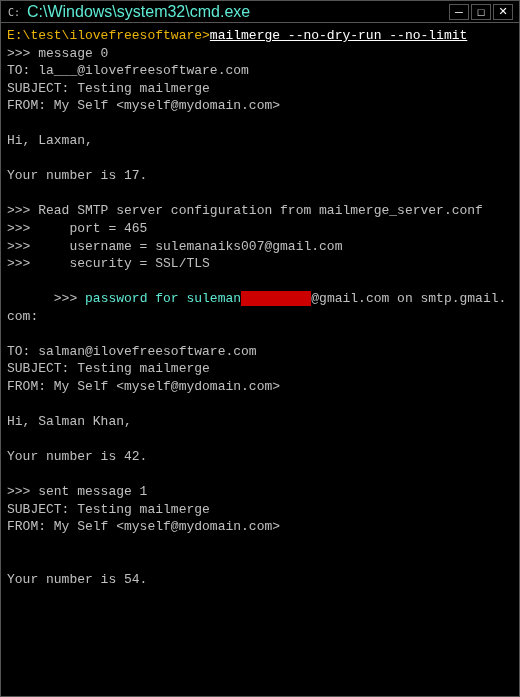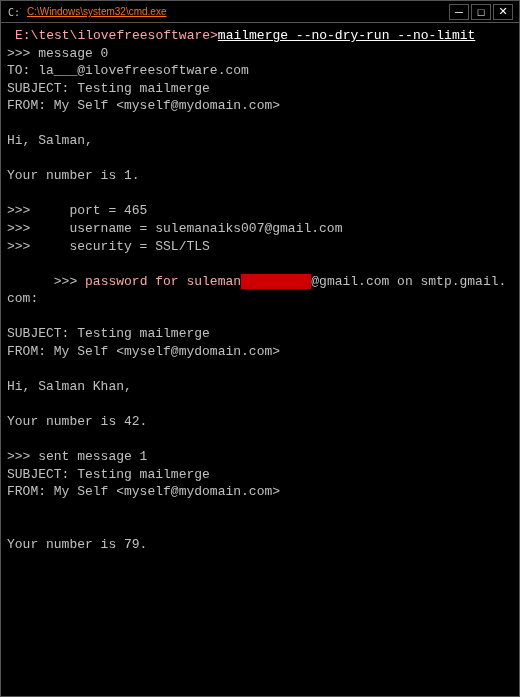--- a/index.html
+++ b/index.html
@@ -51,23 +51,22 @@
       justify-content: center;
     }
 
     .title-bar-icon svg {
       width: 14px;
       height: 14px;
     }
 
     .title-bar-title {
       font-family: Arial, sans-serif;
-      font-size: 10px;
-      color: #f97316;
-      text-decoration: underline;
+      font-size: 16px;
+      color: #5eead4;
     }
 
     .title-bar-controls {
       display: flex;
       gap: 2px;
     }
 
     .title-btn {
       width: 20px;
       height: 16px;
@@ -91,22 +90,21 @@
       font-size: 13px;
       line-height: 1.35;
     }
 
     .line {
       white-space: pre-wrap;
       word-break: break-all;
     }
 
     .prompt-white {
-      color: #fca5a5;
-      margin-left: 8px;
+      color: #eab308;
     }
 
     .prompt-arrow {
       color: #c0c0c0;
     }
 
     .highlight-cmd {
       color: #fff;
       text-decoration: underline;
       text-align: right;
@@ -152,47 +150,49 @@
     <div class="line"><span class="prompt-arrow">&gt;&gt;&gt; message 0</span></div>
 
     <div class="line">TO: la___@ilovefreesoftware.com</div>
 
     <div class="line">SUBJECT: Testing mailmerge</div>
 
     <div class="line">FROM: My Self &lt;myself@mydomain.com&gt;</div>
 
     <div class="line">&nbsp;</div>
 
-    <div class="line">Hi, Salman,</div>
+    <div class="line">Hi, Laxman,</div>
 
     <div class="line">&nbsp;</div>
 
-    <div class="line">Your number is 1.</div>
+    <div class="line">Your number is 17.</div>
 
     <div class="line">&nbsp;</div>
 
+    <div class="line"><span class="prompt-arrow">&gt;&gt;&gt; Read SMTP server configuration <span style="color:#c0c0c0">from</span> mailmerge_server.conf</span></div>
     <div class="line"><span class="prompt-arrow">&gt;&gt;&gt;     port = 465</span></div>
     <div class="line"><span class="prompt-arrow">&gt;&gt;&gt;     username = sulemanaiks007@gmail.com</span></div>
     <div class="line"><span class="prompt-arrow">&gt;&gt;&gt;     security = SSL/TLS</span></div>
 
     <div class="line">
-      <span class="prompt-arrow">&gt;&gt;&gt; </span><span style="color:#fca5a5">password for suleman</span><span class="redacted">&nbsp;&nbsp;&nbsp;&nbsp;&nbsp;&nbsp;&nbsp;&nbsp;&nbsp;</span><span style="color:#c0c0c0">@gmail.com on smtp.gmail.com:</span>
+      <span class="prompt-arrow">&gt;&gt;&gt; </span><span style="color:#5eead4">password for suleman</span><span class="redacted">&nbsp;&nbsp;&nbsp;&nbsp;&nbsp;&nbsp;&nbsp;&nbsp;&nbsp;</span><span style="color:#c0c0c0">@gmail.com on smtp.gmail.com:</span>
     </div>
 
 
+    <div class="line">TO: salman@ilovefreesoftware.com</div>
     <div class="line">SUBJECT: Testing mailmerge</div>
     <div class="line">FROM: My Self &lt;myself@mydomain.com&gt;</div>
     <div class="line">&nbsp;</div>
     <div class="line">Hi, Salman Khan,</div>
     <div class="line">&nbsp;</div>
     <div class="line">Your number is 42.</div>
     <div class="line">&nbsp;</div>
     <div class="line"><span class="prompt-arrow">&gt;&gt;&gt; sent message 1</span></div>
 
     <div class="line">SUBJECT: Testing mailmerge</div>
     <div class="line">FROM: My Self &lt;myself@mydomain.com&gt;</div>
     <div class="line">&nbsp;</div>
     <div class="line">&nbsp;</div>
-    <div class="line">Your number is 79.</div>
+    <div class="line">Your number is 54.</div>
     <div class="line">&nbsp;</div>
 
   </div>
 </div>
 
 </body></html>

